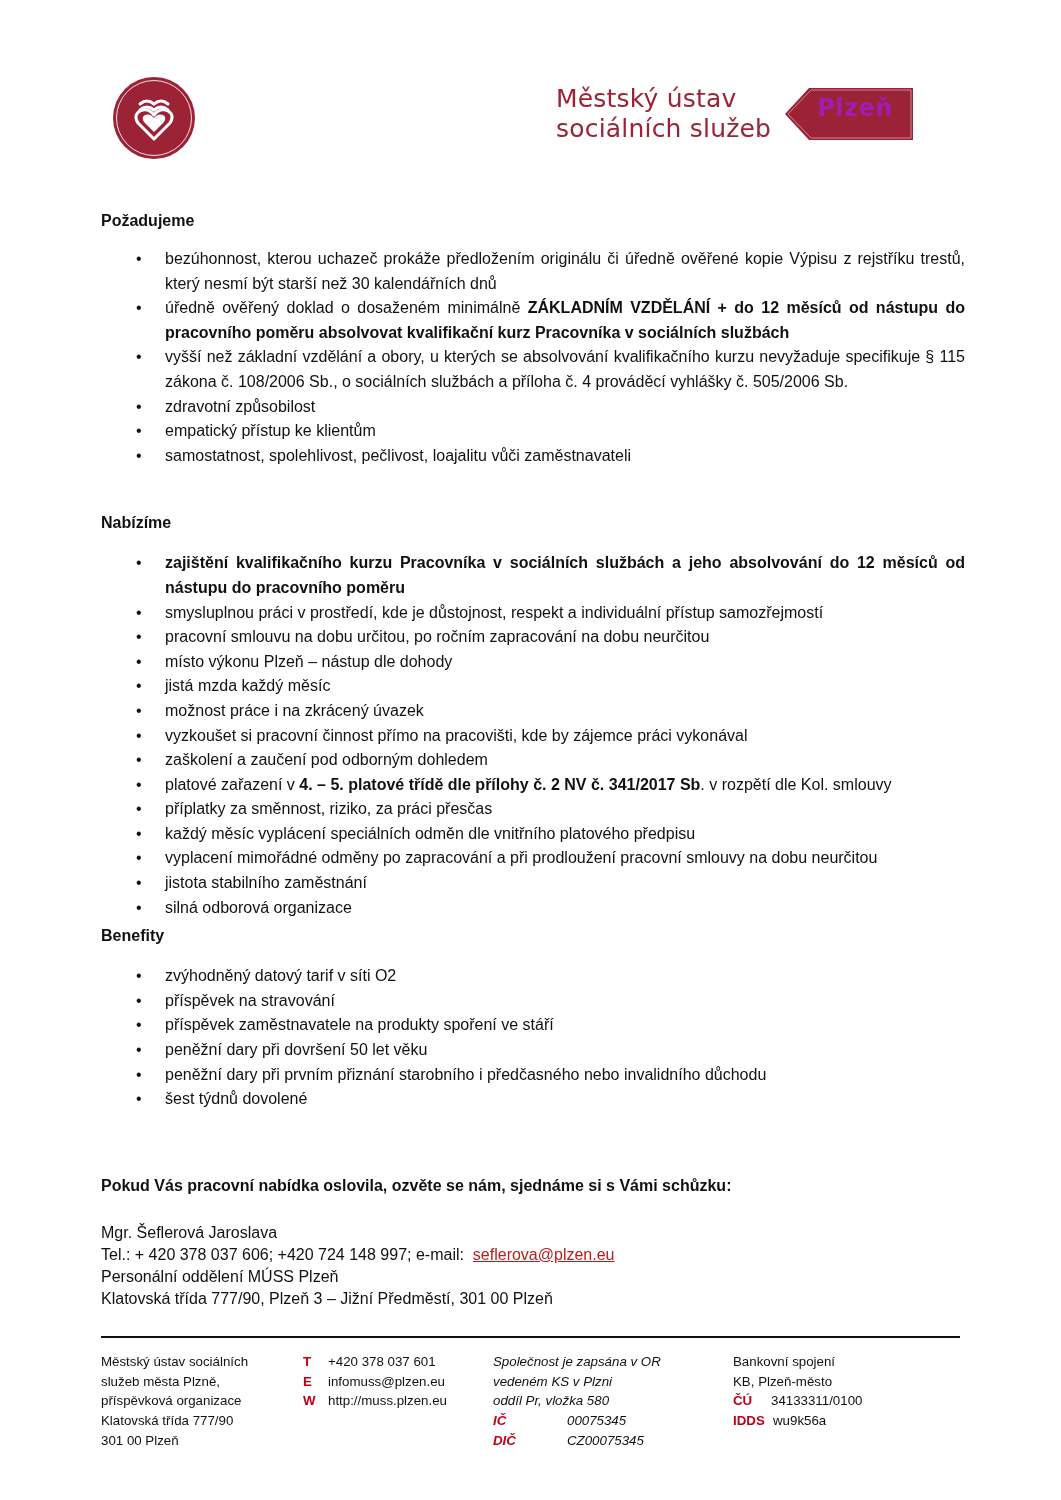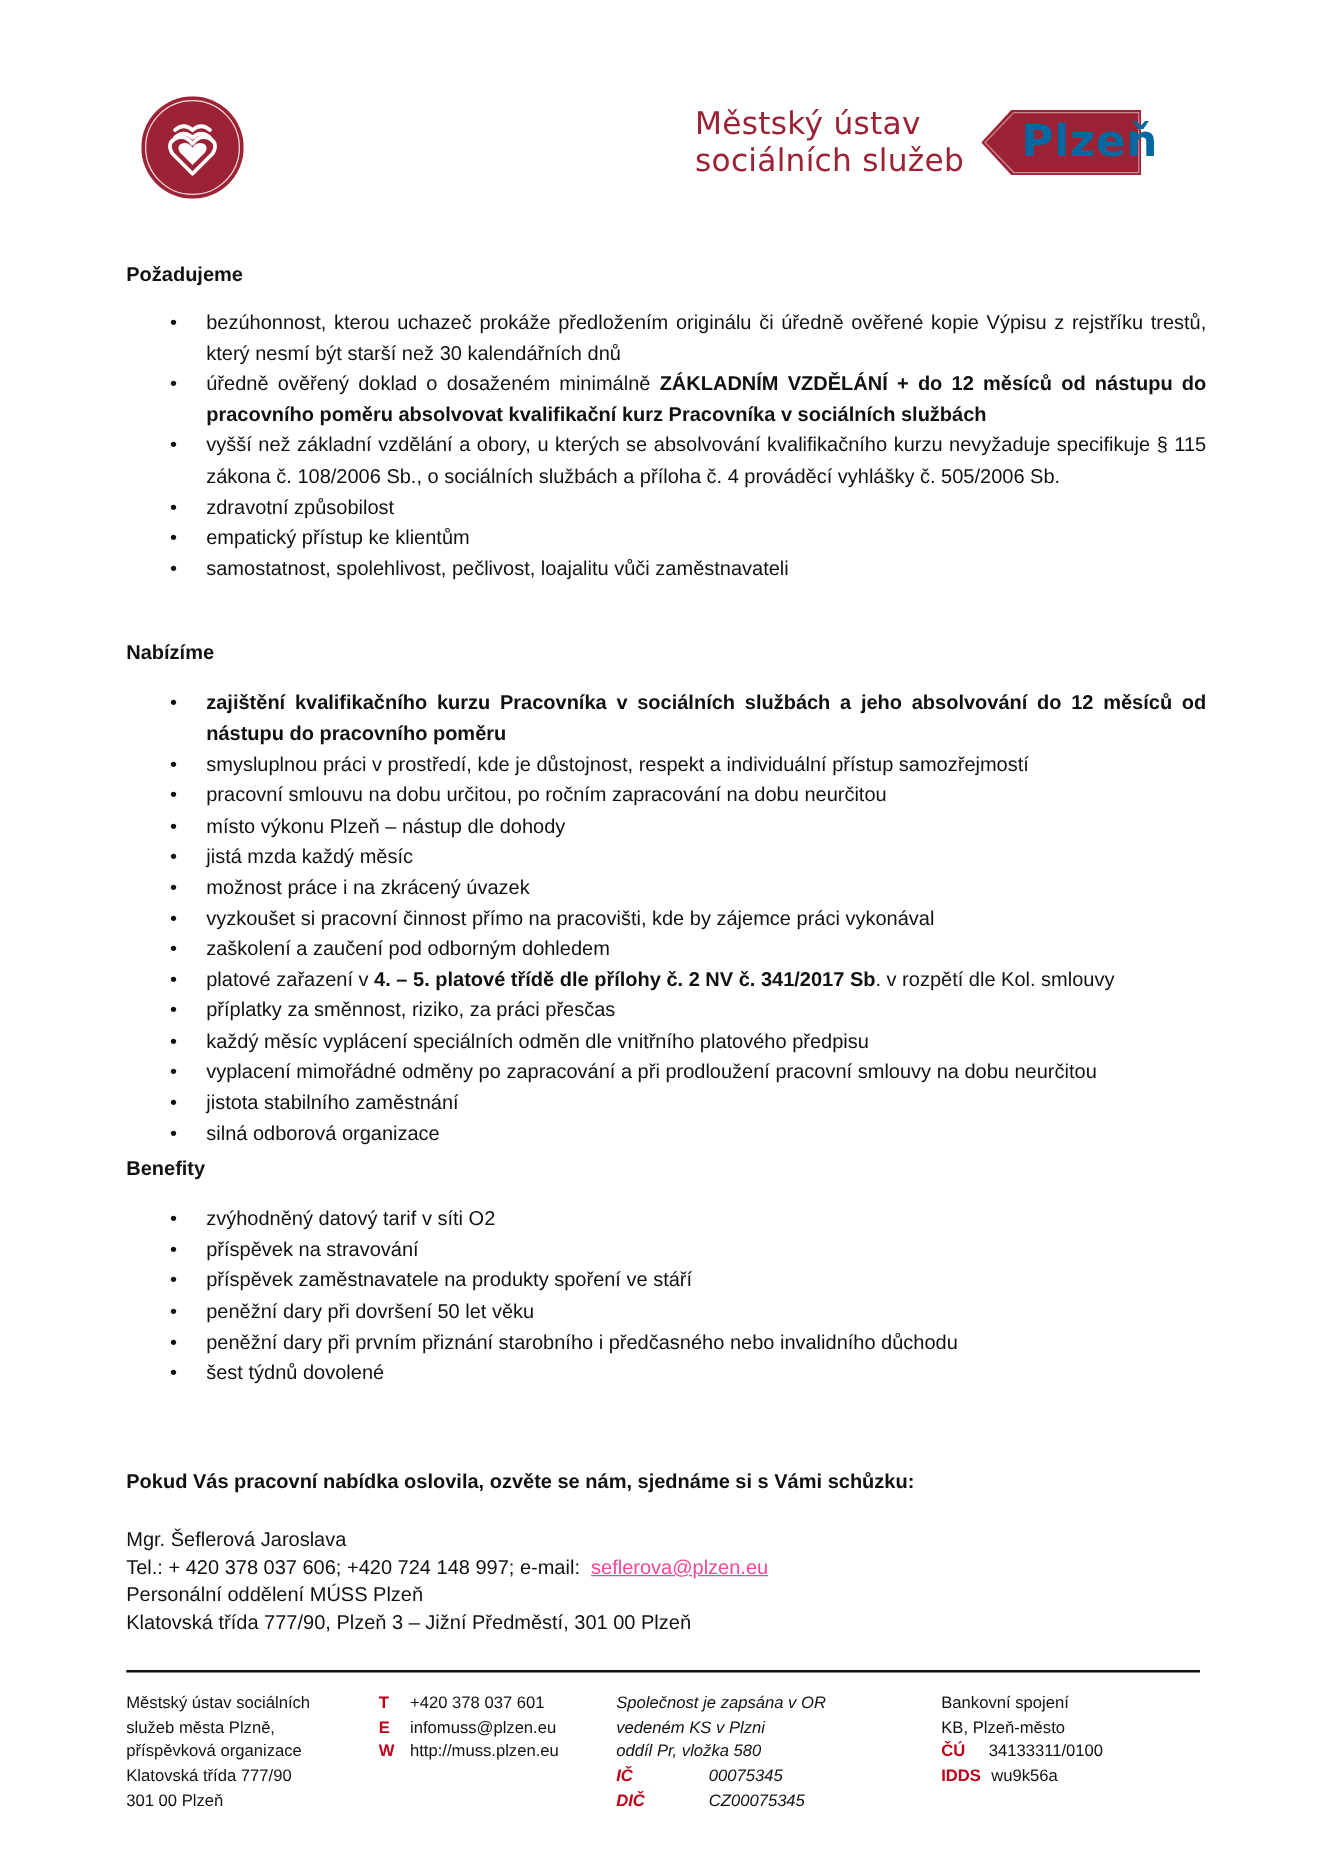--- a/index.html
+++ b/index.html
@@ -5,44 +5,44 @@
   html, body { margin: 0; padding: 0; background: #ffffff; }
   body { width: 1061px; height: 1500px; position: relative; overflow: hidden;
          font-family: "Liberation Sans", sans-serif; color: #111; }
   .logo-emblem { position: absolute; left: 113px; top: 77px; width: 82px; height: 82px; }
   .brand { position: absolute; left: 556px; top: 84px; display: flex; align-items: center; }
   .brand-text { color: #9b2335; font-family: "DejaVu Sans", sans-serif; font-size: 25px;
                 line-height: 30px; text-align: left; letter-spacing: 0.2px; }
   .brand-city { position: relative; margin-left: 14px; width: 128px; height: 52px; }
   .brand-city svg { position: absolute; left: 0; top: 0; }
   .brand-city span { position: absolute; left: 32px; top: 6px; font-family: "DejaVu Sans", sans-serif;
-                     font-weight: bold; font-size: 35px; color: #0369a1; letter-spacing: 0.5px; text-align: center; }
+                     font-weight: bold; font-size: 24px; color: #a21caf; letter-spacing: 0.5px; text-align: center; }
 
   .content { position: absolute; left: 101px; top: 193px; width: 864px; font-size: 16px; line-height: 24.6px; }
   h2 { font-size: 16px; font-weight: bold; margin: 0; line-height: 24px; }
   ul { list-style: none; margin: 0; padding: 0; }
   li { position: relative; padding-left: 64px; text-align: justify; }
   li .dot { position: absolute; left: 35px; top: 0; }
   .b { font-weight: bold; }
   .sec-req { margin-top: 16px; }
   .list-req { margin-top: 14px; }
   .sec-offer { margin-top: 43px; }
   .list-offer { margin-top: 16px; }
   .sec-benefit { margin-top: 4px; }
   .list-benefit { margin-top: 16px; }
   .cta { margin-top: 62px; }
   .contact { margin-top: 24px; line-height: 22px; }
-  .contact a { color: #ec4899; text-decoration: underline; }
+  .contact a { color: #b91c1c; text-decoration: underline; }
 
   .footer-rule { position: absolute; left: 101px; top: 1336px; width: 859px; height: 0; border-top: 2px solid #111; }
   .footer { position: absolute; top: 1352px; font-size: 13.3px; line-height: 19.7px; color: #111; }
   .f1 { left: 101px; }
   .f2 { left: 303px; }
   .f3 { left: 493px; font-style: italic; }
-  .f4 { left: 733px; margin-left: 20px; }
+  .f4 { left: 733px; }
   .lab { color: #c00018; font-weight: bold; display: inline-block; }
   .f2 .lab { width: 25px; }
   .f3 .lab { width: 74px; }
   .f4 .lab.cu { width: 38px; }
   .f4 .lab.ids { width: 40px; }
 </style>
 </head>
 <body>
 
 <div class="logo-emblem">

